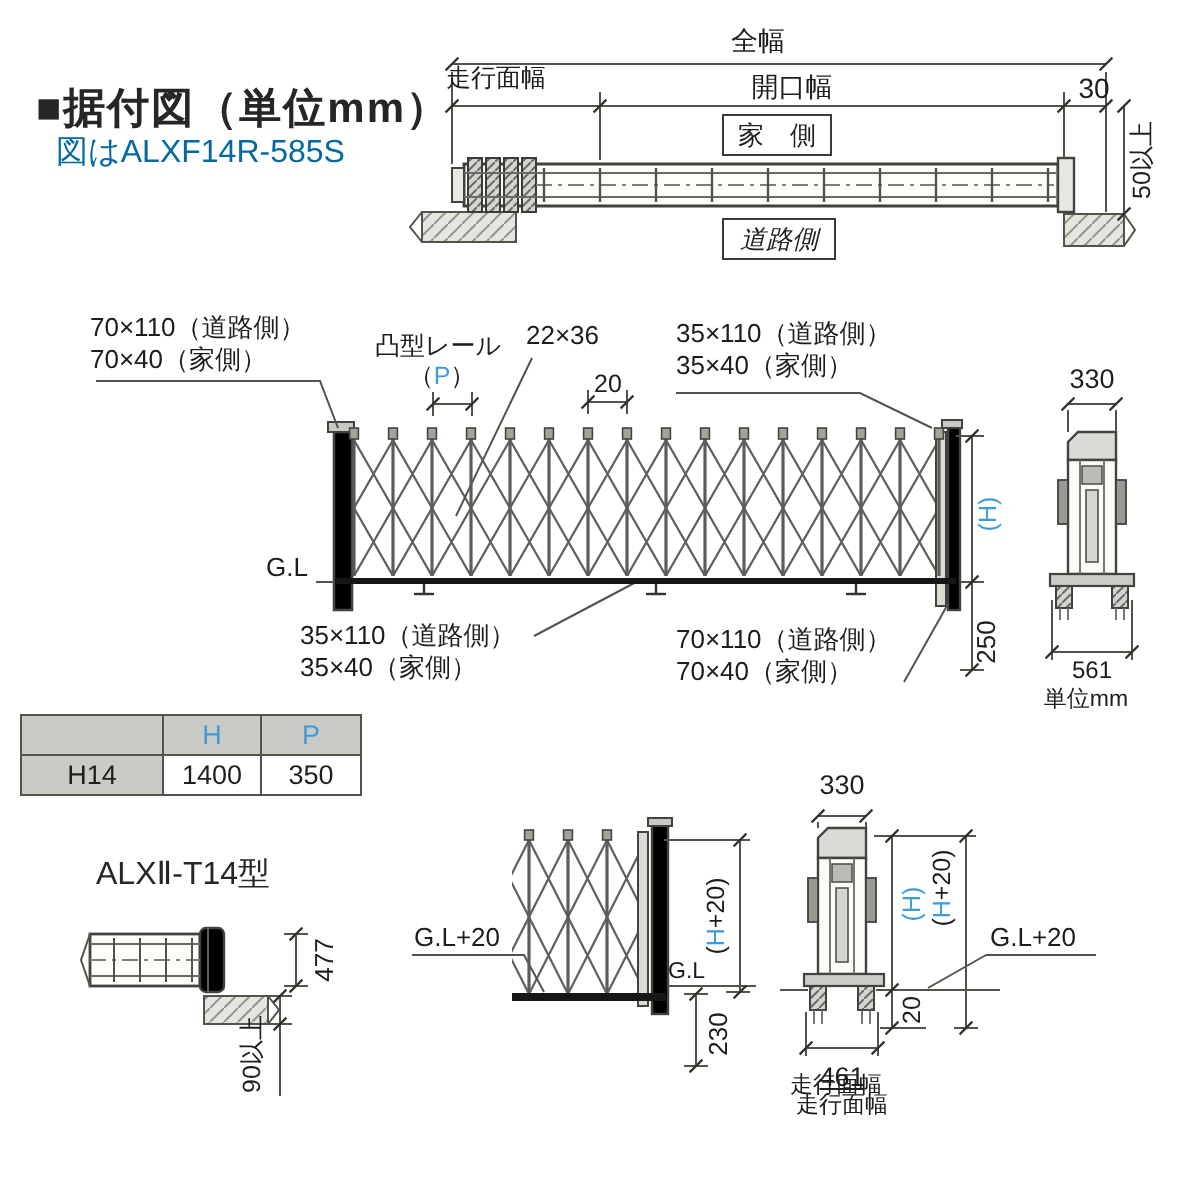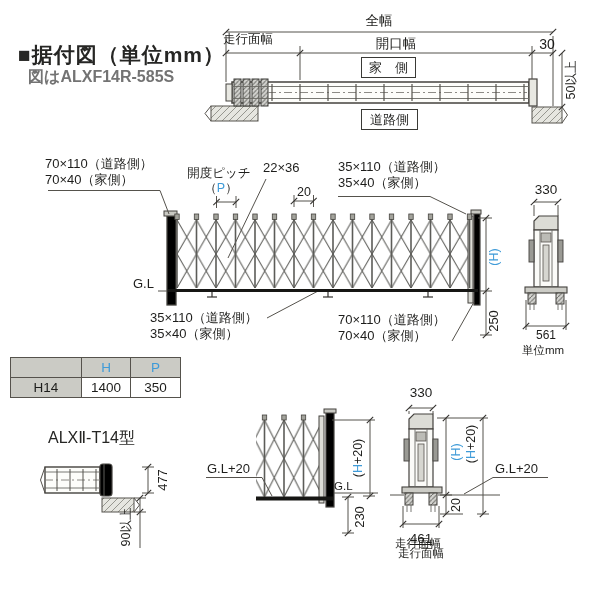--- a/index.html
+++ b/index.html
@@ -8,21 +8,21 @@
   #stage{position:absolute;left:0;top:0;width:600px;height:600px;}
   svg{position:absolute;left:0;top:0;}
   .t{position:absolute;white-space:nowrap;color:#1d1d1b;line-height:1.12;}
   .c{transform:translate(-50%,0);text-align:right;}
   .v{transform:translate(-50%,-50%) rotate(-90deg);}
   .acc{color:#3f9bd8;}
   .acc-all span{color:#3f9bd8;}
   .box{position:absolute;border:1.5px solid #3a3a36;background:#fff;display:flex;
        align-items:center;justify-content:center;font-size:13px;color:#1d1d1b;}
   .title{font-size:21px;font-weight:bold;color:#262624;letter-spacing:1px;}
-  .subtitle{font-size:16px;color:#737373;font-weight:bold;}
+  .subtitle{font-size:16px;color:#0369a1;}
   .model{font-size:16px;color:#262624;}
   table.spec{position:absolute;left:10px;top:357px;border-collapse:collapse;
              font-size:13.5px;color:#1d1d1b;}
   table.spec td,table.spec th{border:1.2px solid #55524c;text-align:center;
              padding:0;height:19px;font-weight:normal;}
   table.spec .c1{width:70px;} table.spec .c2{width:48px;} table.spec .c3{width:49px;}
   table.spec .hd{background:#cbcbc5;}
 </style>
 </head>
 <body>
@@ -250,26 +250,26 @@
 </svg>
 
 <div class="t title" style="left:18px;top:43px;">■据付図（単位mm）</div>
 <div class="t subtitle" style="left:28px;top:68px;">図はALXF14R-585S</div>
 
 <div class="t c" style="left:379px;top:13px;font-size:13.5px;">全幅</div>
 <div class="t c" style="left:248px;top:32px;font-size:12.5px;">走行面幅</div>
 <div class="t c" style="left:396px;top:36px;font-size:13.5px;">開口幅</div>
 <div class="t c" style="left:547px;top:37px;font-size:14px;">30</div>
 <div class="box" style="left:361px;top:57px;width:53px;height:19px;">家　側</div>
-<div class="box" style="left:361px;top:109px;width:55px;height:19px;">道路側</div>
+<div class="box" style="left:361px;top:109px;width:55px;height:19px;font-style:italic;">道路側</div>
 <div class="t v" style="left:571px;top:80px;font-size:12.5px;">50以上</div>
 
 <div class="t" style="left:45px;top:157px;font-size:13px;">70×110（道路側）</div>
 <div class="t" style="left:45px;top:173px;font-size:13px;">70×40（家側）</div>
-<div class="t c" style="left:219px;top:166px;font-size:12.5px;">開度ピッチ</div>
+<div class="t c" style="left:219px;top:166px;font-size:12.5px;">凸型レール</div>
 <div class="t c" style="left:221px;top:181px;font-size:12.5px;"><span>（</span><span class="acc">P</span><span>）</span></div>
 <div class="t" style="left:263px;top:161px;font-size:13px;">22×36</div>
 <div class="t c" style="left:304px;top:185px;font-size:12.5px;">20</div>
 <div class="t" style="left:338px;top:160px;font-size:13px;">35×110（道路側）</div>
 <div class="t" style="left:338px;top:176px;font-size:13px;">35×40（家側）</div>
 <div class="t c" style="left:546px;top:182px;font-size:13.5px;">330</div>
 <div class="t" style="left:133px;top:277px;font-size:13px;">G.L</div>
 <div class="t v acc-all" style="left:494px;top:257px;font-size:12.5px;"><span>(</span><span>H</span><span>)</span></div>
 <div class="t v" style="left:494px;top:321px;font-size:13px;">250</div>
 <div class="t" style="left:150px;top:311px;font-size:13px;">35×110（道路側）</div>

